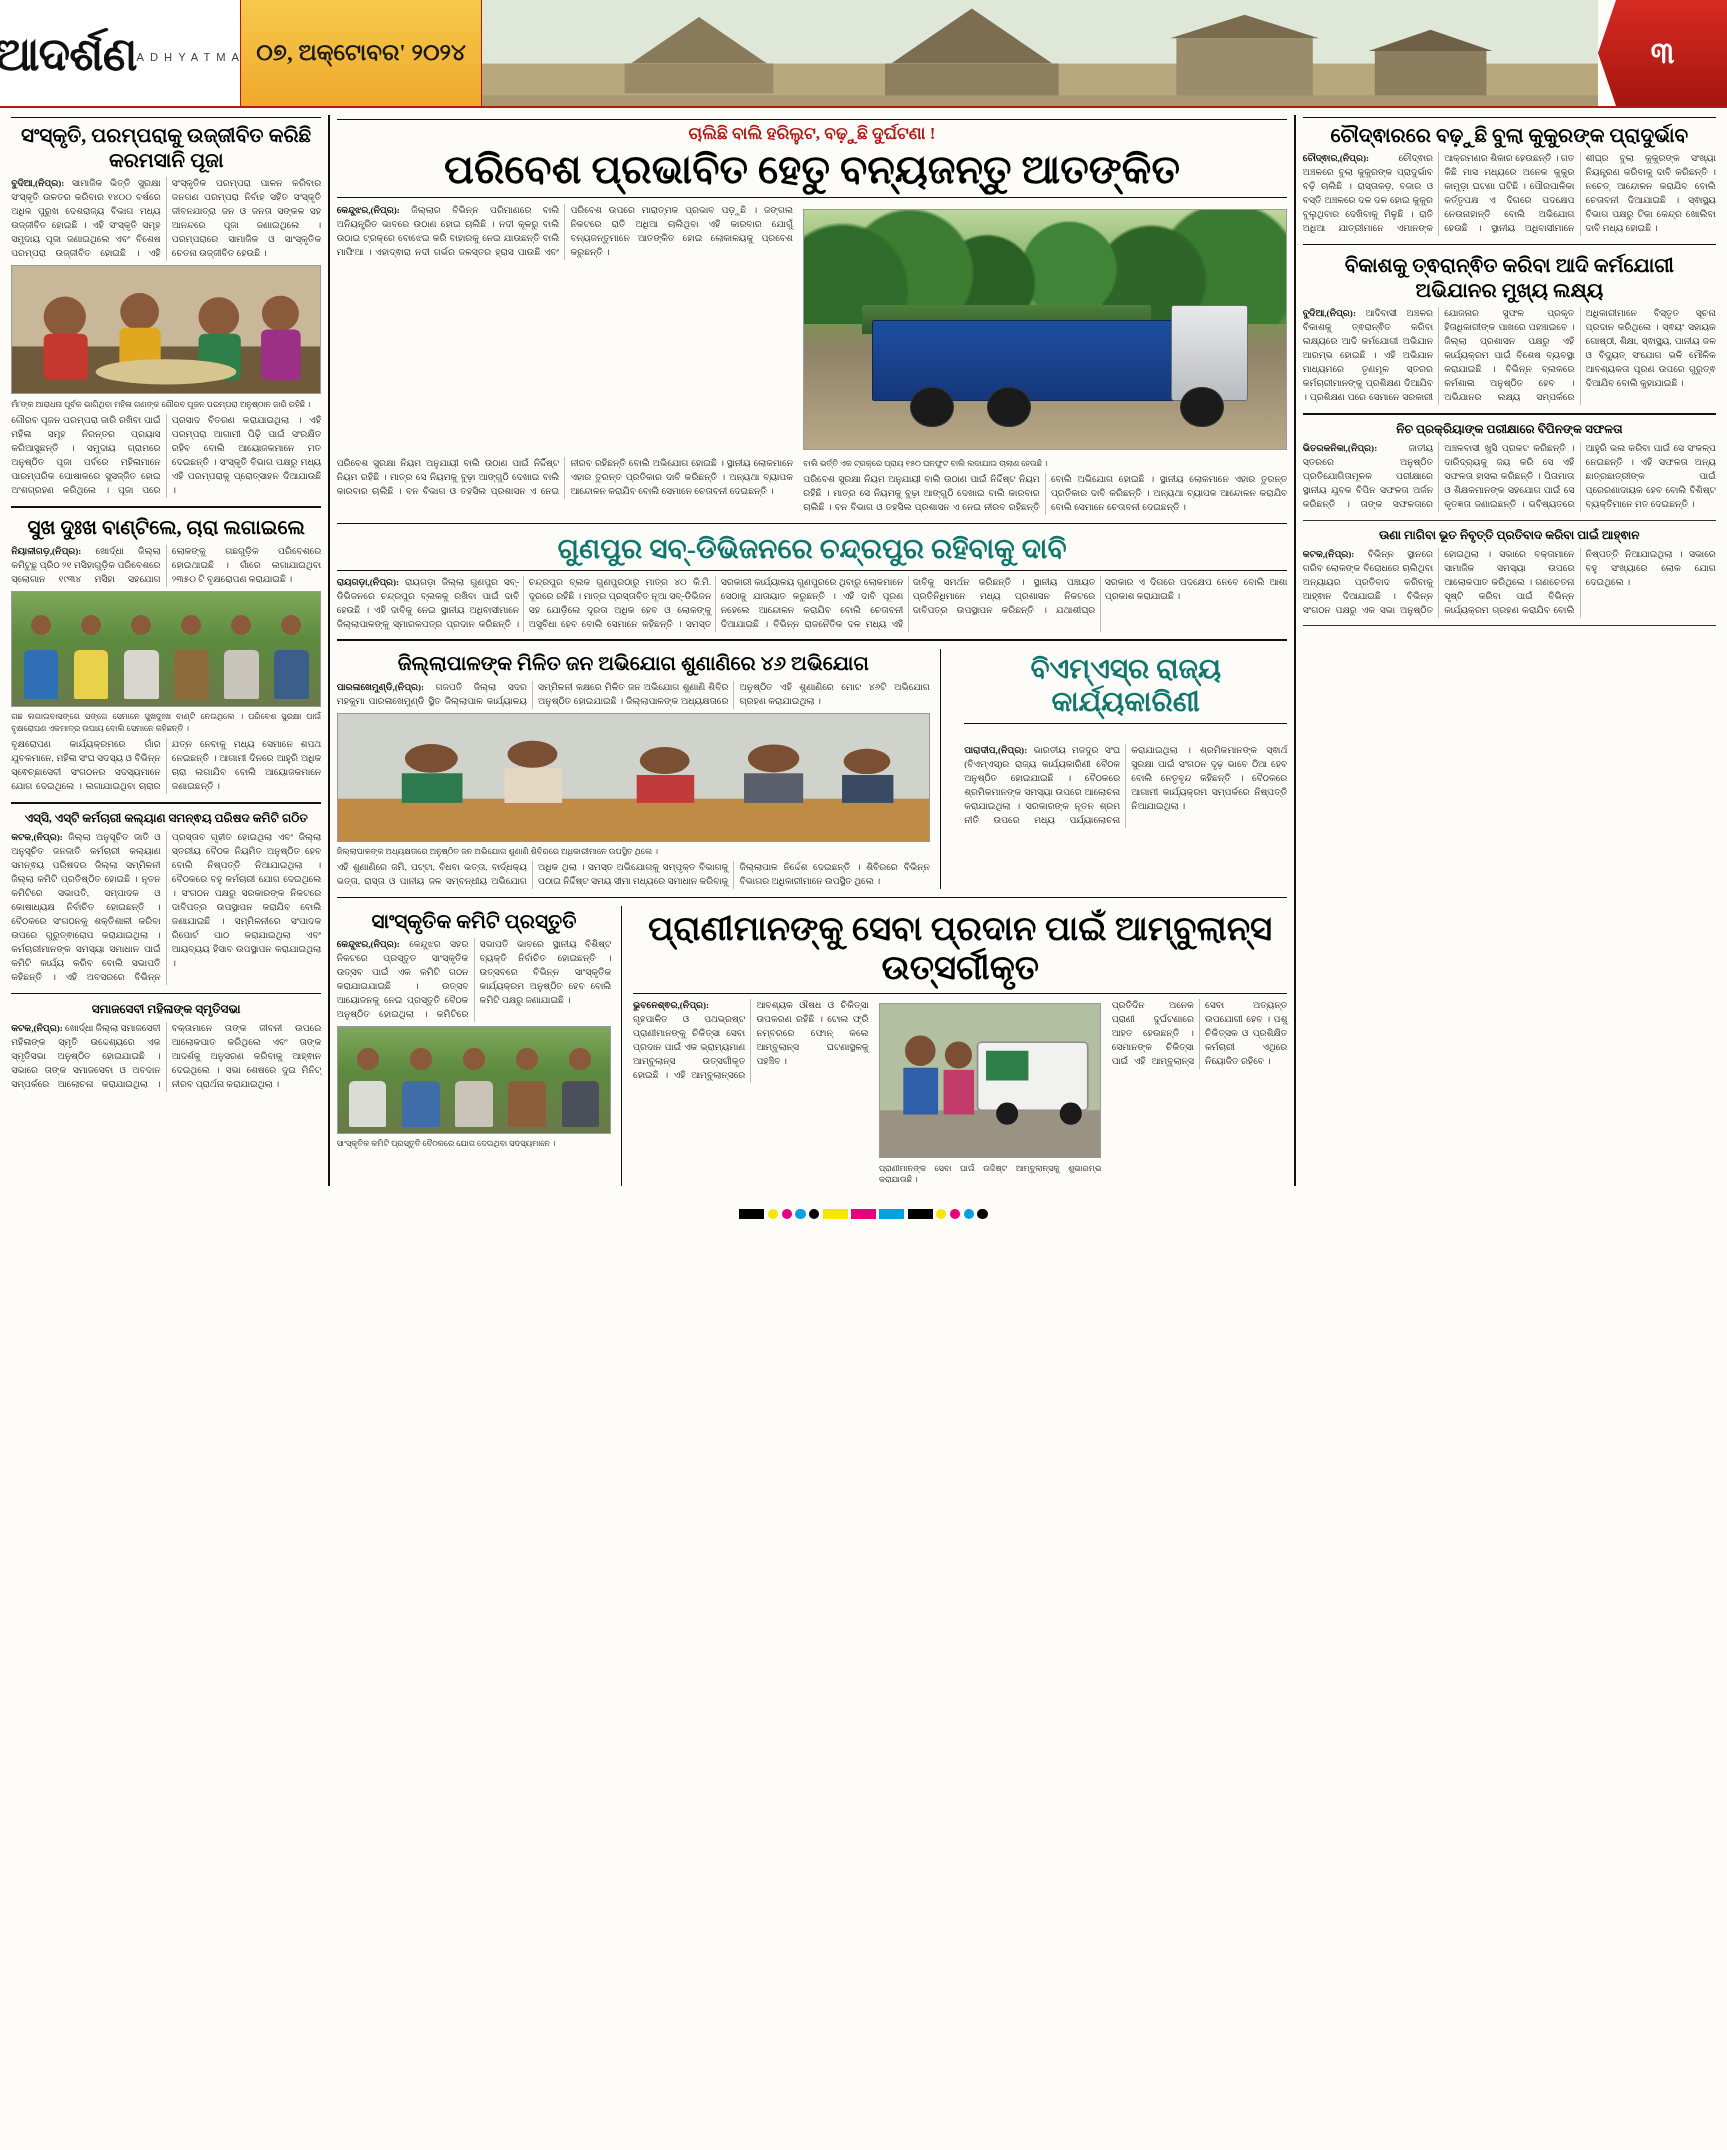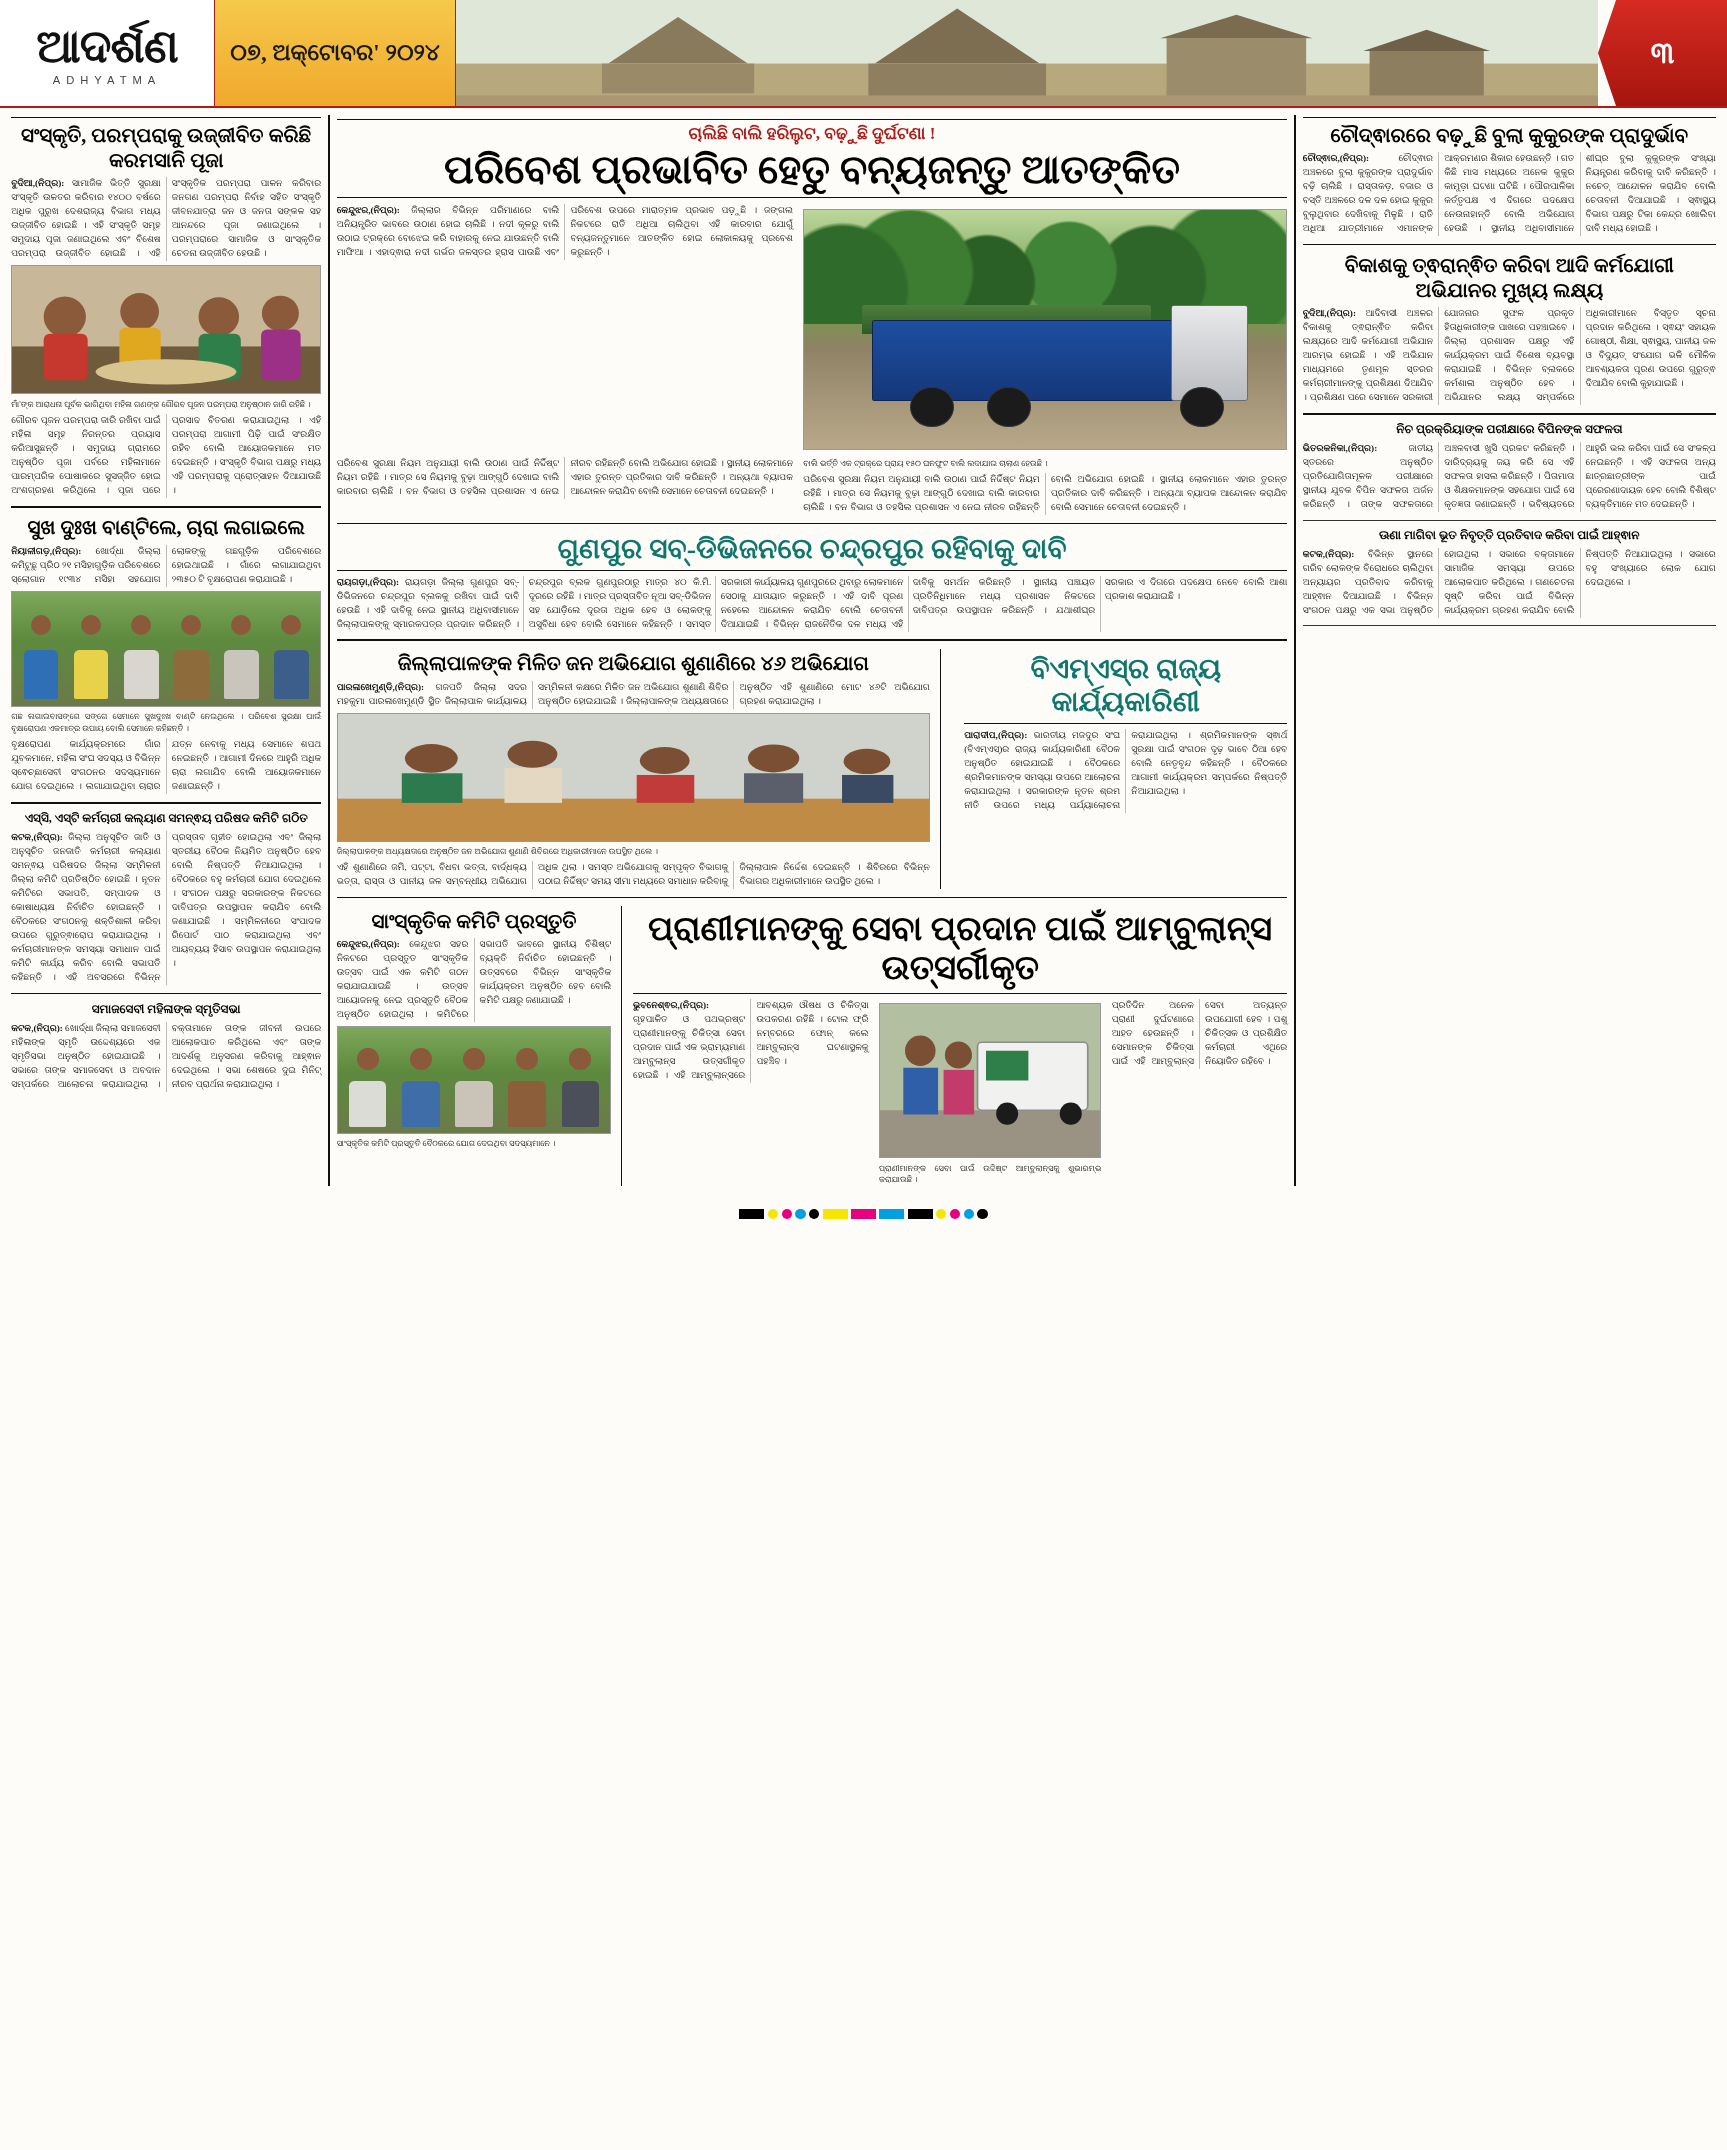--- a/index.html
+++ b/index.html
@@ -21,24 +21,24 @@
   
   .masthead {
     height: 108px;
     position: relative;
     display: flex;
     align-items: stretch;
     border-bottom: 2.6px solid #b01a17;
     overflow: hidden;
   }
   .mh-logo-box {
-    width: 215px;
+    width: 241px;
     background: #ffffff;
     display: flex;
-    flex-direction: column;
+    flex-direction: row;
     justify-content: center;
     align-items: center;
     border-right: 1.7px solid #b01a17;
     position: relative;
     padding-top: 4.3px;
   }
   .mh-logo {
     font-family: "Liberation Serif", serif;
     font-size: 46px;
     font-weight: bold;
@@ -416,21 +416,21 @@
               <circle cx="680" cy="112" r="30" fill="#7a4f33"></circle>
               <rect x="648" y="144" width="66" height="66" fill="#3a4a63"></rect>
             </svg>
           </div>
           <div class="cap">ଜିଲ୍ଲାପାଳଙ୍କ ଅଧ୍ୟକ୍ଷତାରେ ଅନୁଷ୍ଠିତ ଜନ ଅଭିଯୋଗ ଶୁଣାଣି ଶିବିରରେ ଅଧିକାରୀମାନେ ଉପସ୍ଥିତ ଥିଲେ ।</div>
           <div class="body-text cols3" style="margin-top:3.4px">ଏହି ଶୁଣାଣିରେ ଜମି, ପଟ୍ଟା, ବିଧବା ଭତ୍ତା, ବାର୍ଦ୍ଧକ୍ୟ ଭତ୍ତା, ରାସ୍ତା ଓ ପାନୀୟ ଜଳ ସମ୍ବନ୍ଧୀୟ ଅଭିଯୋଗ ଅଧିକ ଥିଲା । ସମସ୍ତ ଅଭିଯୋଗକୁ ସମ୍ପୃକ୍ତ ବିଭାଗକୁ ପଠାଇ ନିର୍ଦ୍ଦିଷ୍ଟ ସମୟ ସୀମା ମଧ୍ୟରେ ସମାଧାନ କରିବାକୁ ଜିଲ୍ଲାପାଳ ନିର୍ଦ୍ଦେଶ ଦେଇଛନ୍ତି । ଶିବିରରେ ବିଭିନ୍ନ ବିଭାଗର ଅଧିକାରୀମାନେ ଉପସ୍ଥିତ ଥିଲେ ।</div>
         </div>
 
         <div style="flex:0 0 34%;">
           <div class="hl-lg">ବିଏମ୍‌ଏସ୍‌ର ରାଜ୍ୟ କାର୍ଯ୍ୟକାରିଣୀ</div>
-          <div class="body-text cols2" style="border-top:0.9px solid #111;padding-top:5px;">
+          <div class="body-text cols2" style="border-top:0.9px solid #111;padding-top:20px;">
             <span class="dateline">ପାରାଦୀପ,(ନିପ୍ର):</span>
             <span>ଭାରତୀୟ ମଜଦୁର ସଂଘ (ବିଏମ୍‌ଏସ୍‌)ର ରାଜ୍ୟ କାର୍ଯ୍ୟକାରିଣୀ ବୈଠକ ଅନୁଷ୍ଠିତ ହୋଇଯାଇଛି । ବୈଠକରେ ଶ୍ରମିକମାନଙ୍କ ସମସ୍ୟା ଉପରେ ଆଲୋଚନା କରାଯାଇଥିଲା । ସରକାରଙ୍କ ନୂତନ ଶ୍ରମ ନୀତି ଉପରେ ମଧ୍ୟ ପର୍ଯ୍ୟାଲୋଚନା କରାଯାଇଥିଲା । ଶ୍ରମିକମାନଙ୍କ ସ୍ଵାର୍ଥ ସୁରକ୍ଷା ପାଇଁ ସଂଗଠନ ଦୃଢ଼ ଭାବେ ଠିଆ ହେବ ବୋଲି ନେତୃବୃନ୍ଦ କହିଛନ୍ତି । ବୈଠକରେ ଆଗାମୀ କାର୍ଯ୍ୟକ୍ରମ ସମ୍ପର୍କରେ ନିଷ୍ପତ୍ତି ନିଆଯାଇଥିଲା ।</span>
           </div>
         </div>
       </div>
 
       <div class="hsep"></div>
 
       <div style="display:flex; gap:11.2px;">
         <div style="flex:0 0 30%; border-right:1.3px solid #111; padding-right:9.5px;">

